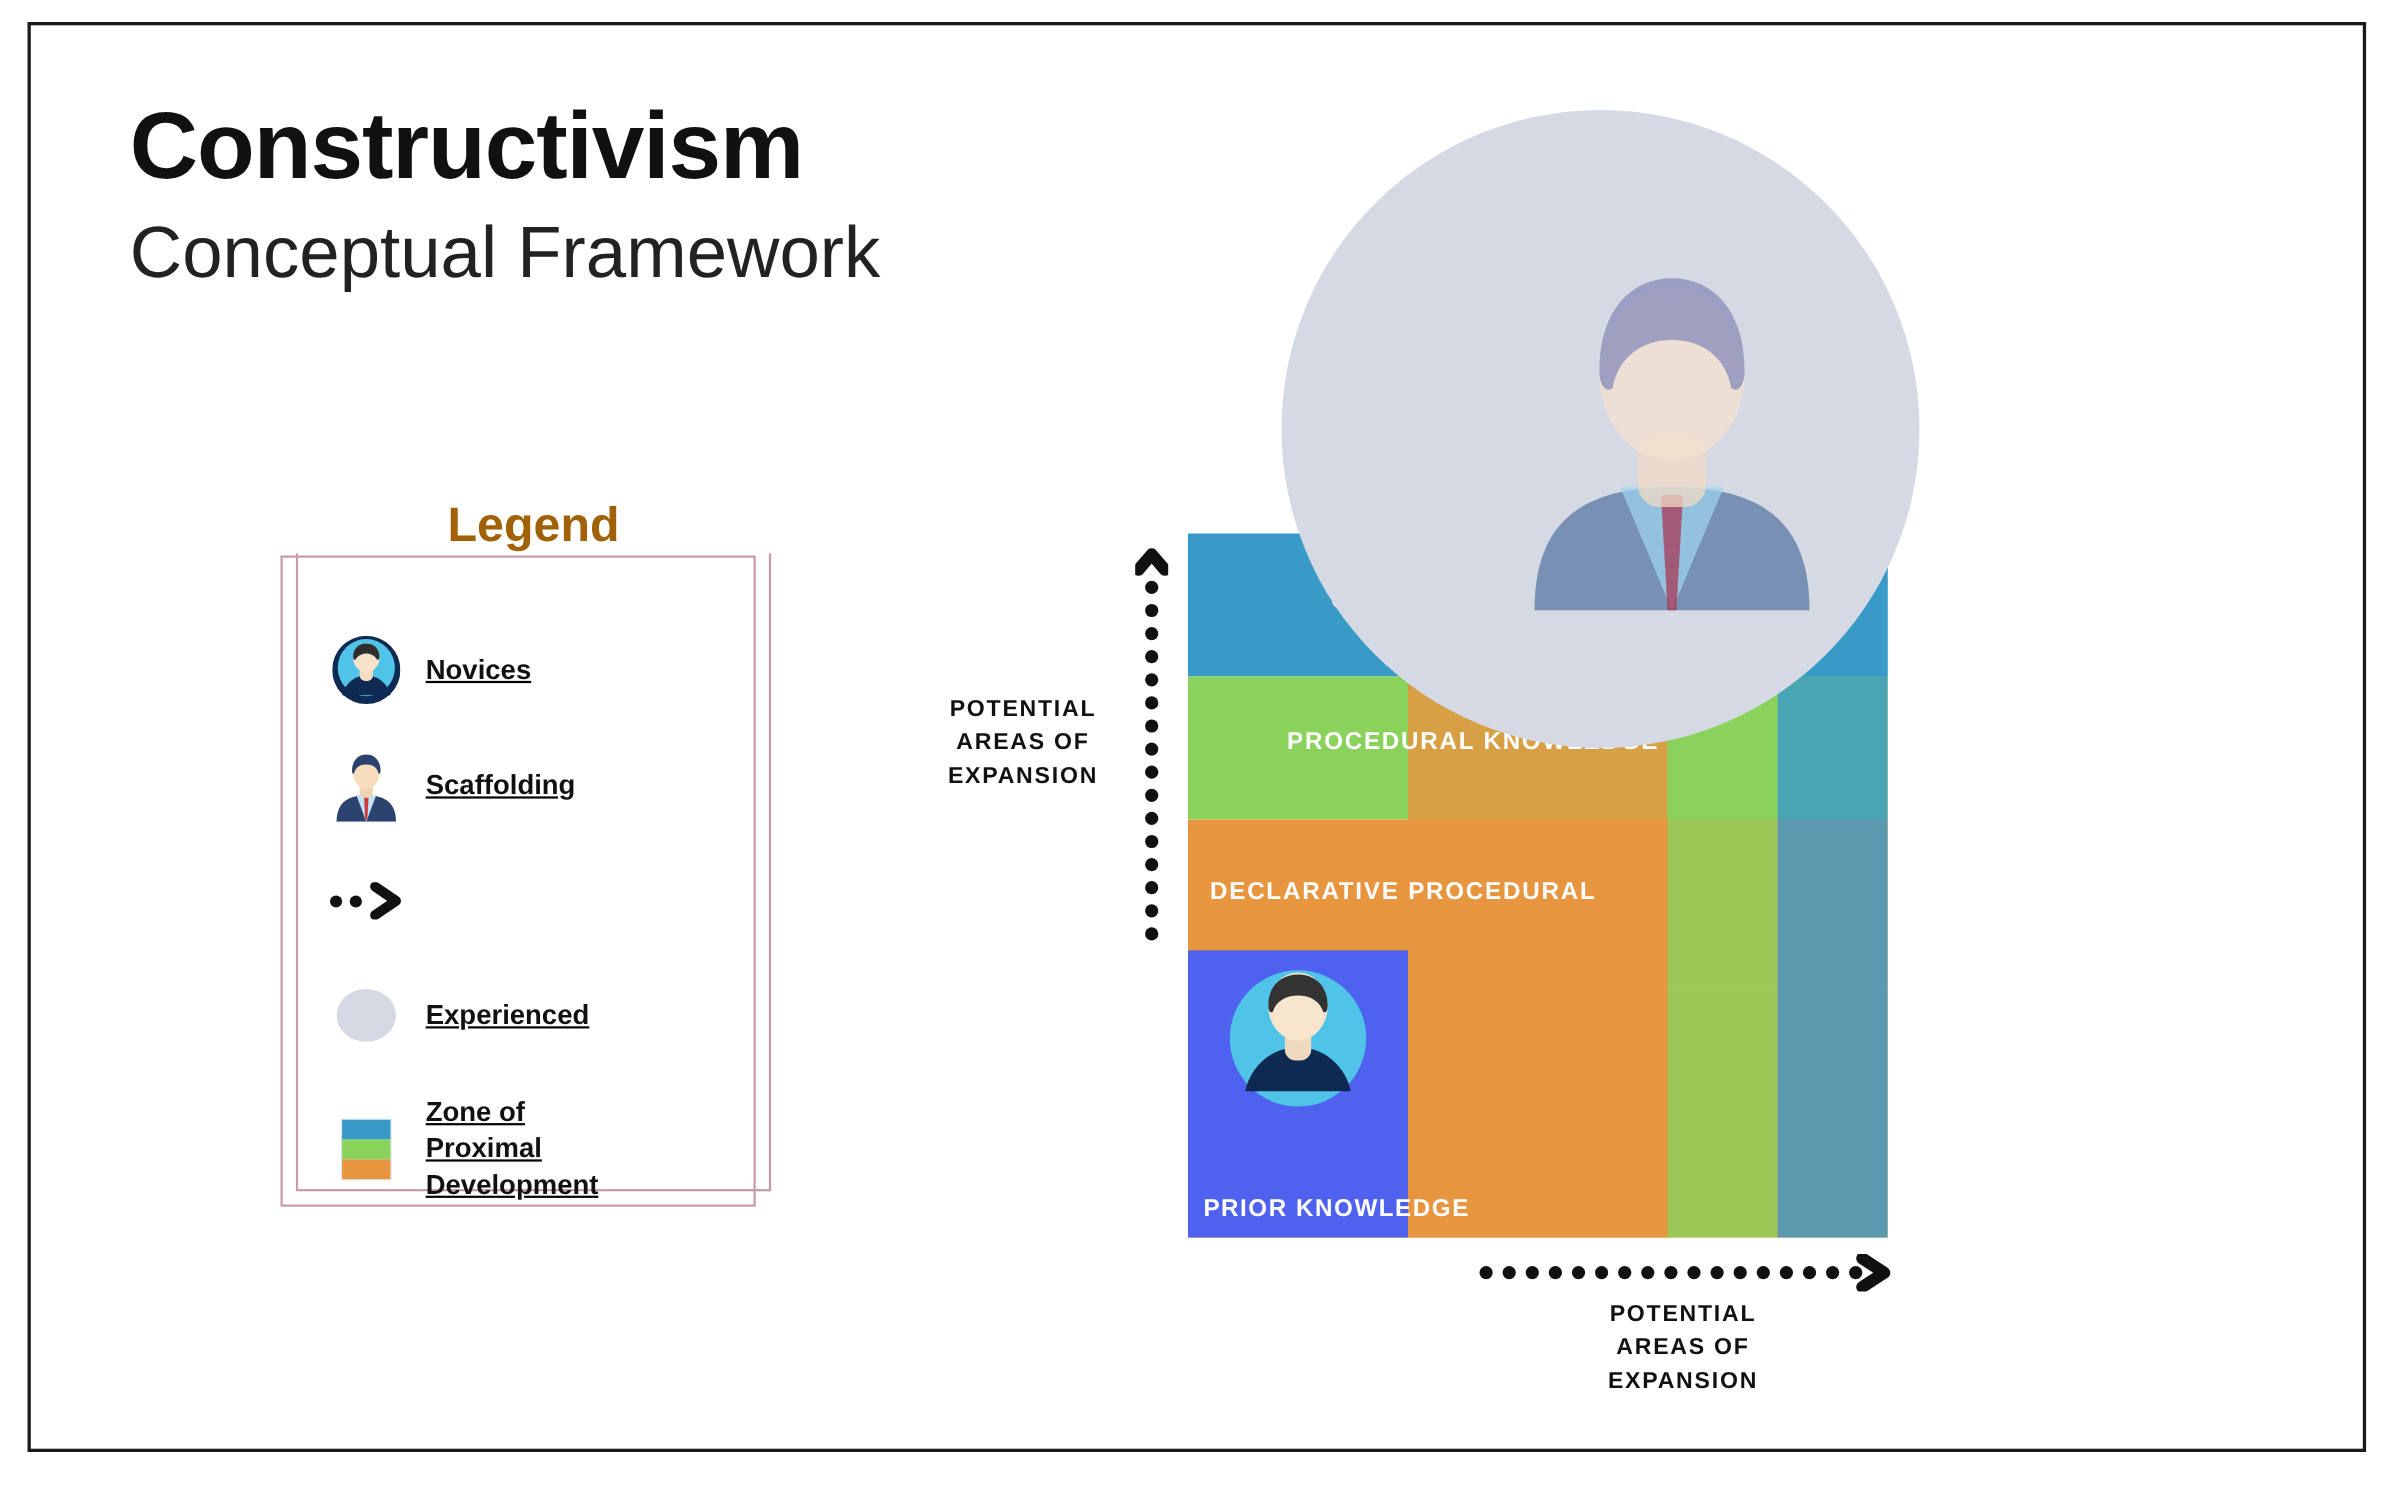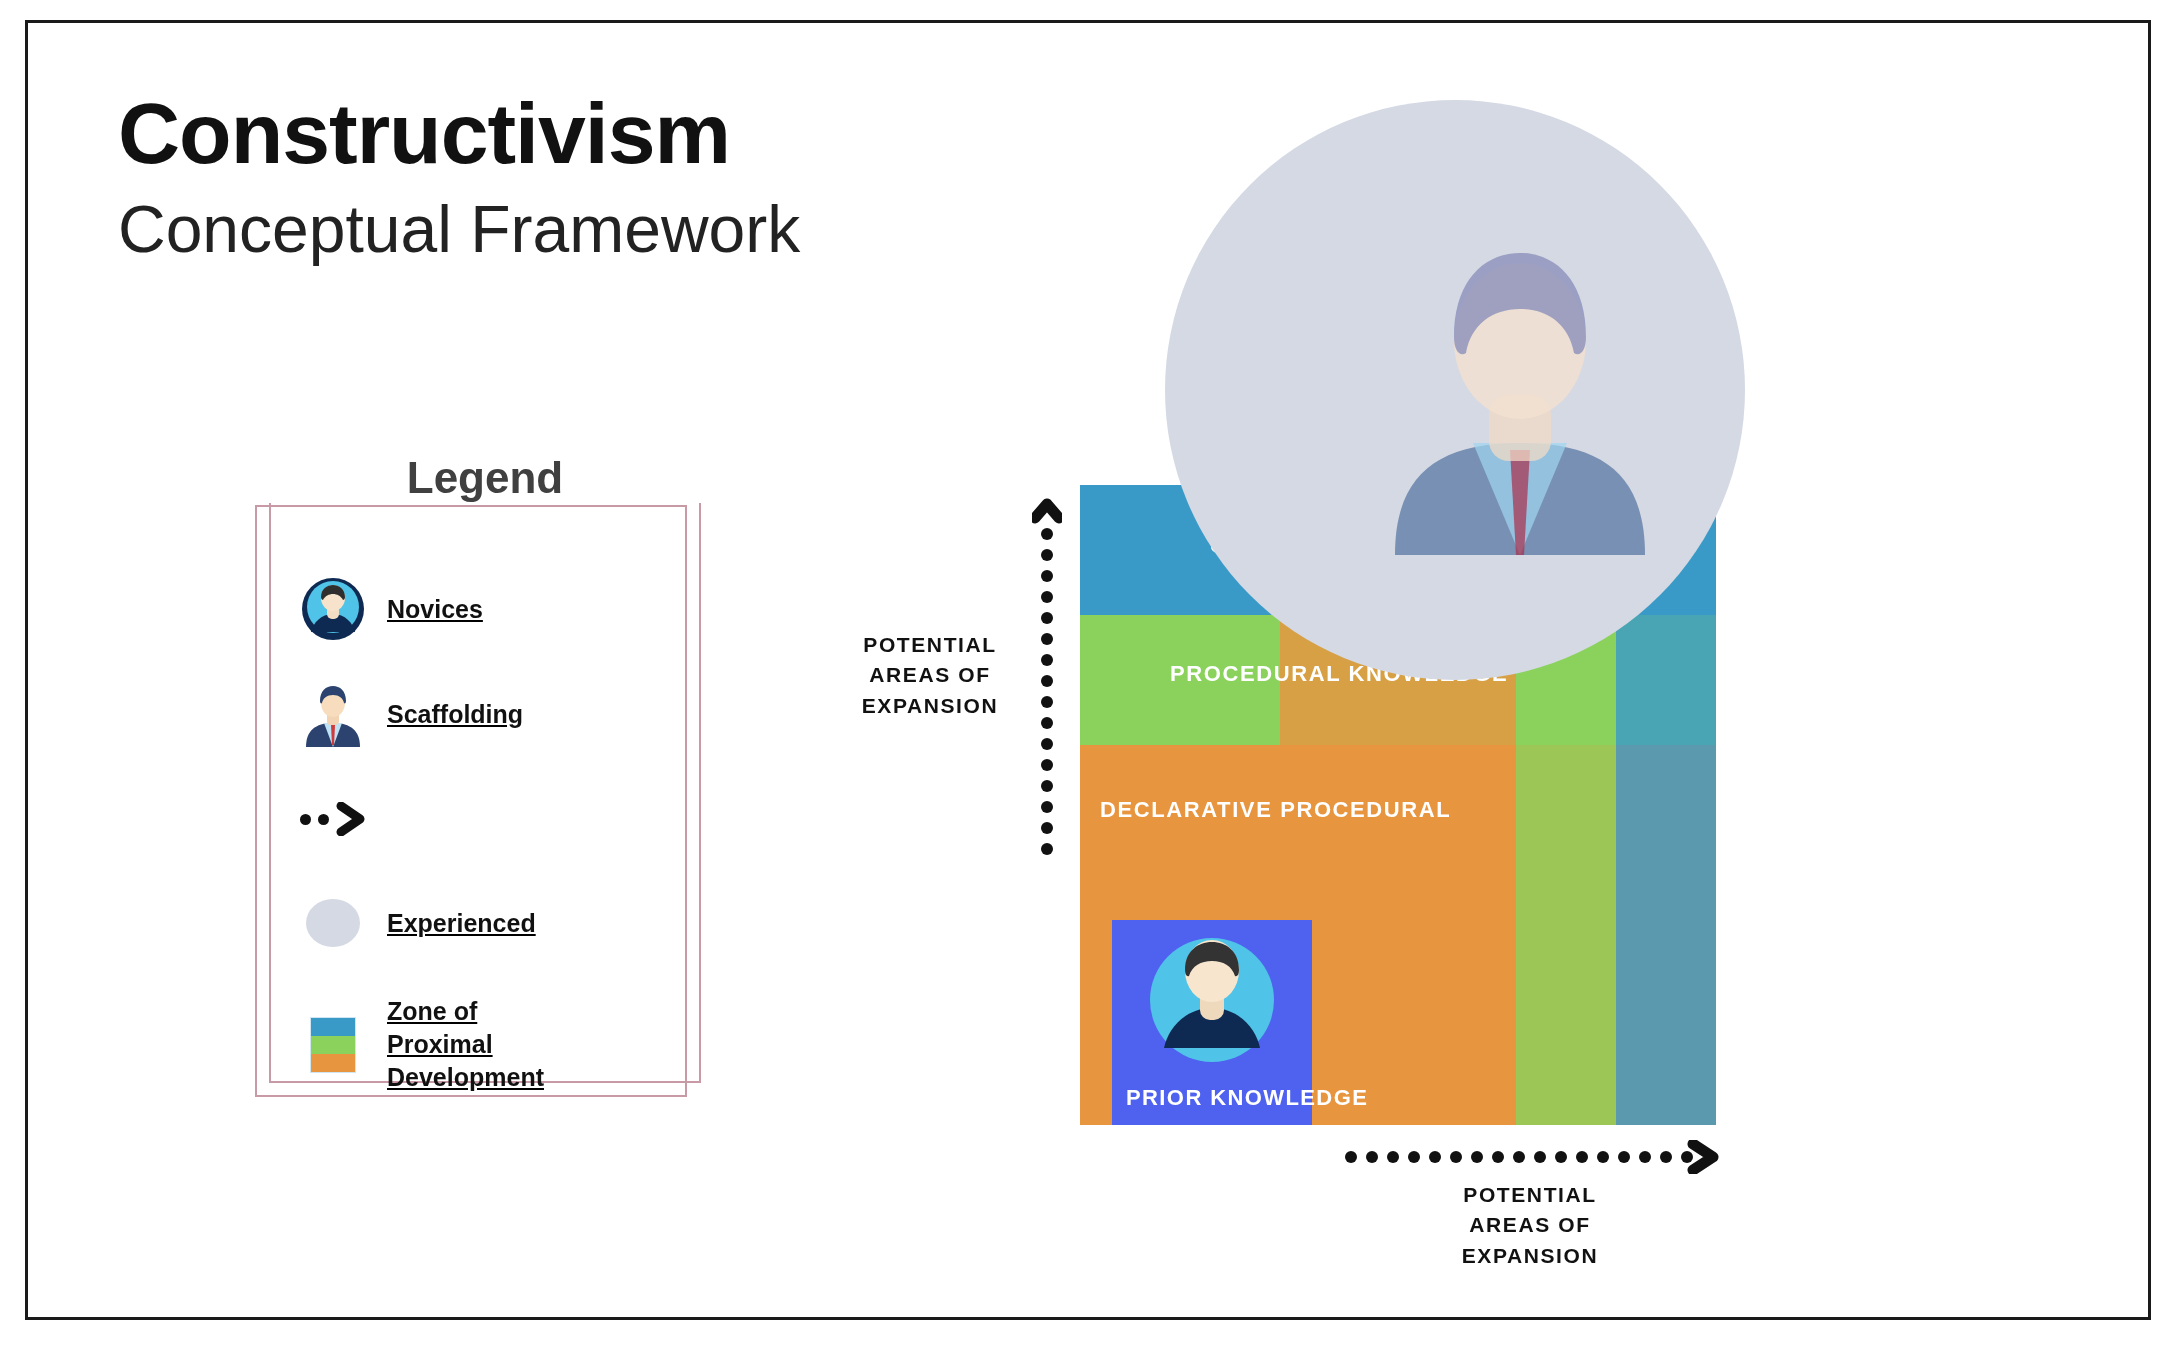--- a/index.html
+++ b/index.html
@@ -15,21 +15,21 @@
               line-height:1.05;white-space:nowrap;}
   #page-subtitle{font-size:66px;font-weight:300;color:#222;line-height:1.15;
                  margin-top:14px;white-space:nowrap;}
 
   
   #legend{position:absolute;left:255px;top:505px;width:460px;height:620px;}
   .legend-frame{position:absolute;border:2px solid #c79aa6;box-sizing:border-box;}
   .frame-a{left:0;top:0;width:432px;height:592px;}
   .frame-b{left:14px;top:-14px;width:432px;height:592px;}
   #legend-title{position:absolute;left:0;top:-52px;width:460px;text-align:center;
-                font-size:44px;font-weight:bold;color:#404040;background:#fff;
+                font-size:44px;font-weight:bold;color:#a16207;background:#fff;
                 padding:0 6px;box-sizing:border-box;}
   #legend-items{position:absolute;left:40px;top:72px;width:400px;text-decoration:underline;}
   .legend-row{display:flex;align-items:center;margin-bottom:40px;min-height:64px;}
   .legend-icon{width:76px;flex:0 0 76px;display:flex;align-items:center;
                justify-content:center;}
   .legend-label{font-size:25px;font-weight:bold;color:#111;line-height:1.32;
                 margin-left:16px;}
 
   
   .zpd-swatch{width:44px;height:54px;display:flex;flex-direction:column;
@@ -39,22 +39,22 @@
   .dotted-legend{display:flex;align-items:center;gap:7px;}
   .dotted-legend b{width:11px;height:11px;border-radius:50%;background:#111;
                    display:block;}
 
   
   #diagram{position:absolute;left:1080px;top:485px;width:636px;height:640px;}
   .hband{position:absolute;left:0;width:100%;}
   .hband-label{position:absolute;color:#fff;font-size:22px;font-weight:bold;
                letter-spacing:1.6px;white-space:nowrap;}
   .vband{position:absolute;top:0;height:100%;opacity:.82;}
-  #prior-cell{position:absolute;left:0;bottom:0;width:200px;height:205px;
-              background:#4f62ef;margin-left:32px;}
+  #prior-cell{position:absolute;left:0;bottom:0;width:200px;height:261px;
+              background:#4f62ef;}
   #prior-label{position:absolute;left:14px;bottom:14px;color:#fff;font-size:22px;
                font-weight:bold;letter-spacing:1.4px;white-space:nowrap;}
 
   #scaffold-circle{position:absolute;left:1165px;top:100px;width:580px;height:580px;
                    border-radius:50%;background:#d4d9e4;}
   #businessman{position:absolute;left:1355px;top:245px;width:330px;height:310px;}
 
   
   #v-arrow{position:absolute;left:1032px;top:480px;width:30px;height:380px;}
   #v-arrow-label{position:absolute;left:840px;top:630px;width:180px;text-align:center;

